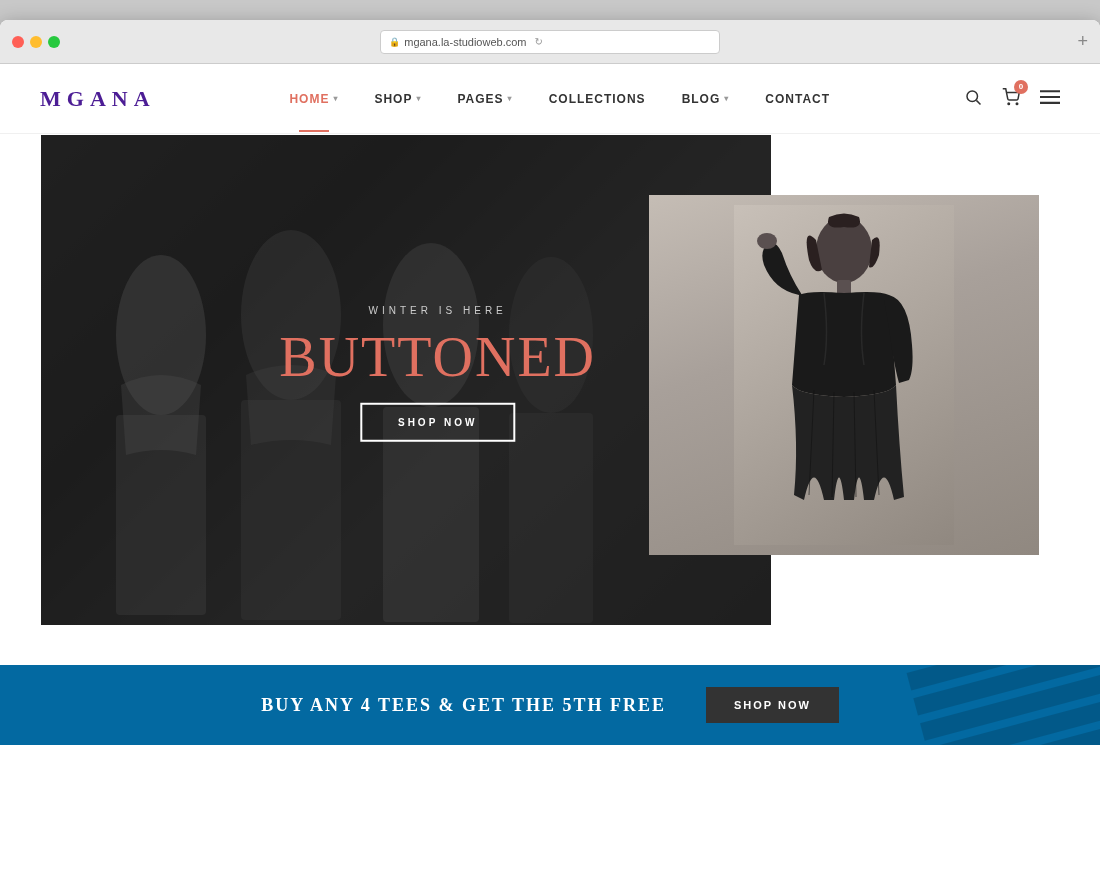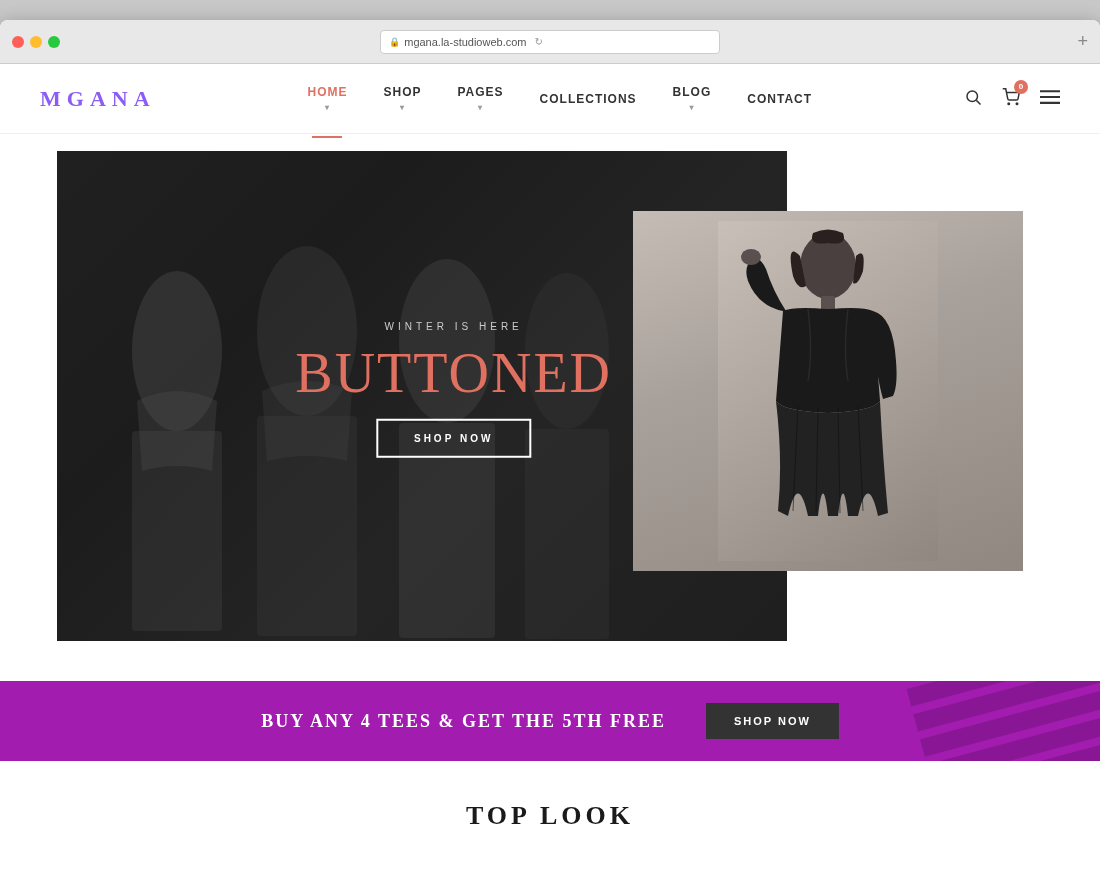--- a/index.html
+++ b/index.html
@@ -89,21 +89,21 @@
       align-items: center;
       padding: 0 40px;
       height: 70px;
       border-bottom: 1px solid #f0f0f0;
     }
 
     .logo {
       font-size: 22px;
       font-weight: 700;
       letter-spacing: 6px;
-      color: #8b5cf6;
+      color: #4c1d95;
       text-transform: uppercase;
       margin-right: auto;
       font-family: Georgia, serif;
     }
 
     .nav-menu {
       display: flex;
       align-items: center;
       gap: 0;
       list-style: none;
@@ -115,21 +115,20 @@
       font-weight: 600;
       letter-spacing: 1px;
       color: #333;
       cursor: pointer;
       text-transform: uppercase;
       position: relative;
       display: flex;
       align-items: center;
       gap: 4px;
       white-space: nowrap;
-      flex-direction: column;
     }
 
     .nav-item.active {
       color: #e07060;
     }
 
     .nav-item.active::after {
       content: '';
       position: absolute;
       bottom: -26px;
@@ -172,21 +171,21 @@
       display: flex;
       align-items: center;
       justify-content: center;
       font-weight: 700;
     }
 
     
     .hero-section {
       position: relative;
       height: 500px;
-      margin: 17px;
+      margin: 1px;
     }
 
     .hero-main-image {
       position: absolute;
       left: 40px;
       top: 0;
       width: 730px;
       height: 490px;
       background: linear-gradient(135deg, #2a2a2a 0%, #1a1a1a 30%, #3a3a3a 60%, #252525 100%);
       overflow: hidden;
@@ -272,21 +271,21 @@
     }
 
     
     .model-svg {
       width: 220px;
       height: 340px;
     }
 
     
     .promo-banner {
-      background: #a21caf;
+      background: #0369a1;
       height: 80px;
       display: flex;
       align-items: center;
       justify-content: center;
       gap: 40px;
       position: relative;
       overflow: hidden;
       margin-top: 30px;
     }
 
@@ -515,18 +514,15 @@
           <div class="stripe"></div>
           <div class="stripe"></div>
           <div class="stripe"></div>
           <div class="stripe"></div>
         </div>
       </div>
       <span class="promo-text">BUY ANY 4 TEES &amp; GET THE 5TH FREE</span>
       <button class="btn-promo-shop">SHOP NOW</button>
     </div>
 
-    <div class="top-look-section">
-      <h2 class="section-title">TOP LOOK</h2>
-    </div>
 
   </div>
 </div>
 
 </body></html>

